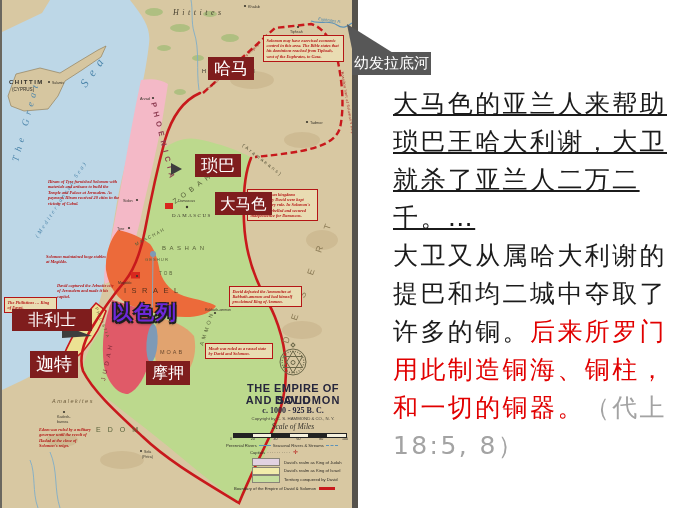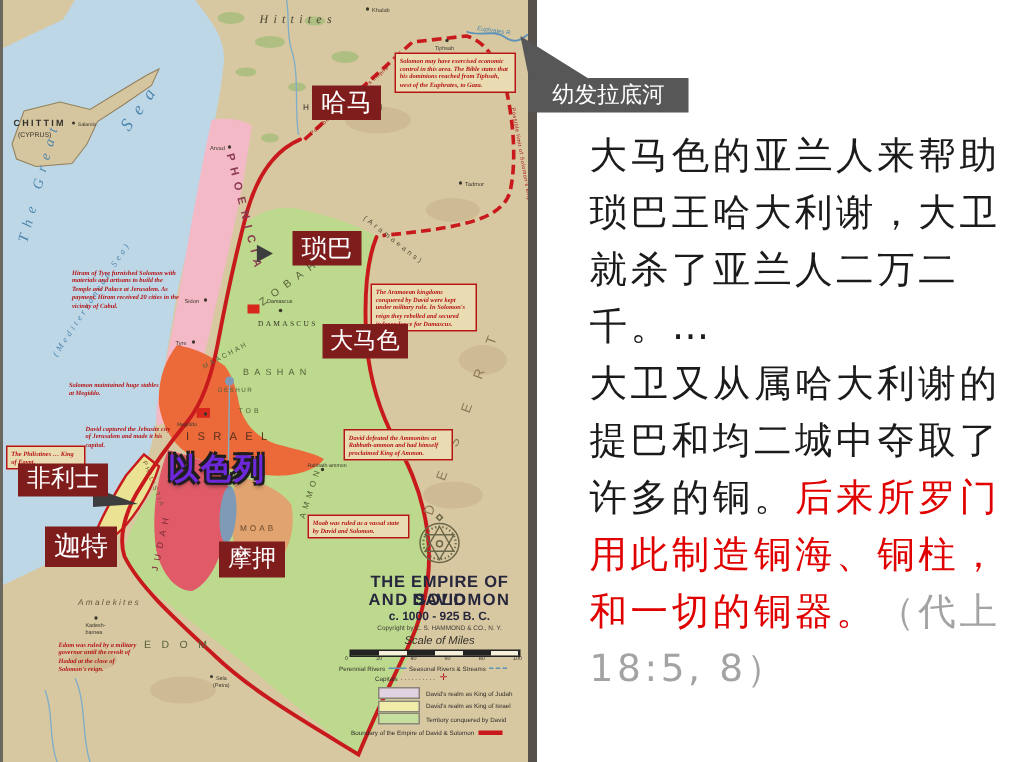--- a/index.html
+++ b/index.html
@@ -10,24 +10,24 @@
        border-right:6px solid #55524c;box-sizing:border-box;border-left:2px solid #6a675f;}
   .map svg.base{position:absolute;left:0;top:0;}
   
   .ann{position:absolute;color:#b51515;font-size:4.3px;line-height:1.27;z-index:2;
        font-family:"Liberation Serif",serif;font-style:italic;font-weight:bold;}
   .ann.boxed{background:#e9dcb2;border:0.6px solid #b51515;padding:1.5px 2.5px;}
   
   .tb{position:absolute;text-align:center;color:#26263c;z-index:2;}
   .tb.t1,.tb.t2{left:226px;width:130px;font-weight:bold;font-size:11px;letter-spacing:.5px;}
   .tb.t1{top:382px}.tb.t2{top:394px;letter-spacing:1px}
-  .tb.date{left:226px;top:406px;width:130px;font-size:8px;font-weight:bold;}
+  .tb.date{left:226px;top:406px;width:130px;font-size:8px;font-weight:bold;font-family:Liberation Serif, serif;}
   .tb.copy{left:226px;top:416px;width:130px;font-size:4.3px;color:#44403a;}
   .tb.scaleT{left:226px;top:422px;width:130px;font-size:7.5px;font-style:italic;
-             font-family:Liberation Sans, sans-serif;color:#33302a;}
+             font-family:Liberation Serif, serif;color:#33302a;}
   .scalebar{position:absolute;left:231px;top:433px;width:112px;height:3px;z-index:2;
             border:0.5px solid #222;
             background:repeating-linear-gradient(90deg,#222 0 18.6px,#f5f0dc 18.6px 37.2px);}
   .ticks{position:absolute;left:228px;top:437px;width:118px;display:flex;z-index:2;
          justify-content:space-between;font-size:3.6px;color:#33302a;}
   .rivrow{position:absolute;left:224px;top:443px;width:128px;display:flex;z-index:2;
           align-items:center;font-size:4.2px;color:#33302a;gap:2px;}
   .rline{display:inline-block;width:12px;height:1px;background:#5e93b8;}
   .caprow{position:absolute;left:248px;top:449.5px;display:flex;align-items:center;z-index:2;
           font-size:4.2px;color:#33302a;gap:2px;}
@@ -39,43 +39,43 @@
   .bdrow{position:absolute;left:232px;top:486px;display:flex;align-items:center;z-index:2;}
   .bdrow span{font-size:4.2px;color:#2e2b26;}
   .redbar{width:16px;height:2.6px;background:#c8191c;margin-left:3px;}
   .emblem{position:absolute;left:274px;top:342px;z-index:2;}
   
   .cnlabel{position:absolute;background:#7f1d1d;color:#ffffff;white-space:nowrap;z-index:5;
            font-family:Liberation Sans, sans-serif;line-height:1.25;}
   .lb-hama{left:206px;top:57px;font-size:17px;padding:1px 6px;}
   .lb-jun{left:84px;top:157px;font-size:15px;padding:2px 5px;}
   .lb-zobah{left:193px;top:154px;font-size:17px;padding:1px 6px;}
-  .lb-dam{left:213px;top:216px;font-size:15.5px;padding:2px 5px;}
-  .lb-phil{left:10px;top:309px;font-size:16px;padding:1px 6px;}
+  .lb-dam{left:213px;top:192px;font-size:15.5px;padding:2px 5px;}
+  .lb-phil{left:10px;top:309px;font-size:16px;padding:1px 16px;}
   .lb-gath{left:28px;top:351px;font-size:18px;padding:2px 6px;}
   .lb-moab{left:144px;top:361px;font-size:16px;padding:2px 6px;}
   .lb-israel{left:110px;top:299px;background:none;font-size:20px;font-weight:bold;z-index:5;
      letter-spacing:2px;color:#6d28d9;position:absolute;
      text-shadow:-1.5px -1.5px 0 #1e1e1e,1.5px -1.5px 0 #1e1e1e,-1.5px 1.5px 0 #1e1e1e,
                  1.5px 1.5px 0 #1e1e1e,0 2px 3px rgba(0,0,0,.6);}
   .ptr{position:absolute;background:#3d3d3d;z-index:4;}
   .ptr-jun{left:169px;top:163px;width:11px;height:12px;
            clip-path:polygon(0 0,100% 50%,0 100%);}
   .ptr-phil{left:60px;top:325px;width:30px;height:13px;
             clip-path:polygon(0 0,100% 85%,0 100%);}
   
   .callout{position:absolute;left:352px;top:52px;background:#575757;color:#fff;z-index:6;
-           font-size:15px;padding:2px 16px;white-space:nowrap;
+           font-size:15px;padding:2px 2px;white-space:nowrap;
            font-family:"DejaVu Sans",sans-serif;}
   .ptr-euph{position:absolute;left:345px;top:24px;width:48px;height:29px;background:#575757;
             clip-path:polygon(4% 0,98% 97%,16% 97%);z-index:6;}
   
   .para{position:absolute;width:287px;font-size:25px;line-height:38px;letter-spacing:2.4px;
         color:#1b1b1b;font-family:"DejaVu Sans",sans-serif;text-align:left;}
-  .para1{left:393px;top:85px;}
+  .para1{left:393px;top:85px;text-decoration:underline;}
   .para2{left:393px;top:237px;}
   .seg-red{color:#e10000;}
   .seg-gray{color:#a3a3a3;}
 </style>
 </head>
 <body>
 
 <div class="stage">
 
   <div class="map">

